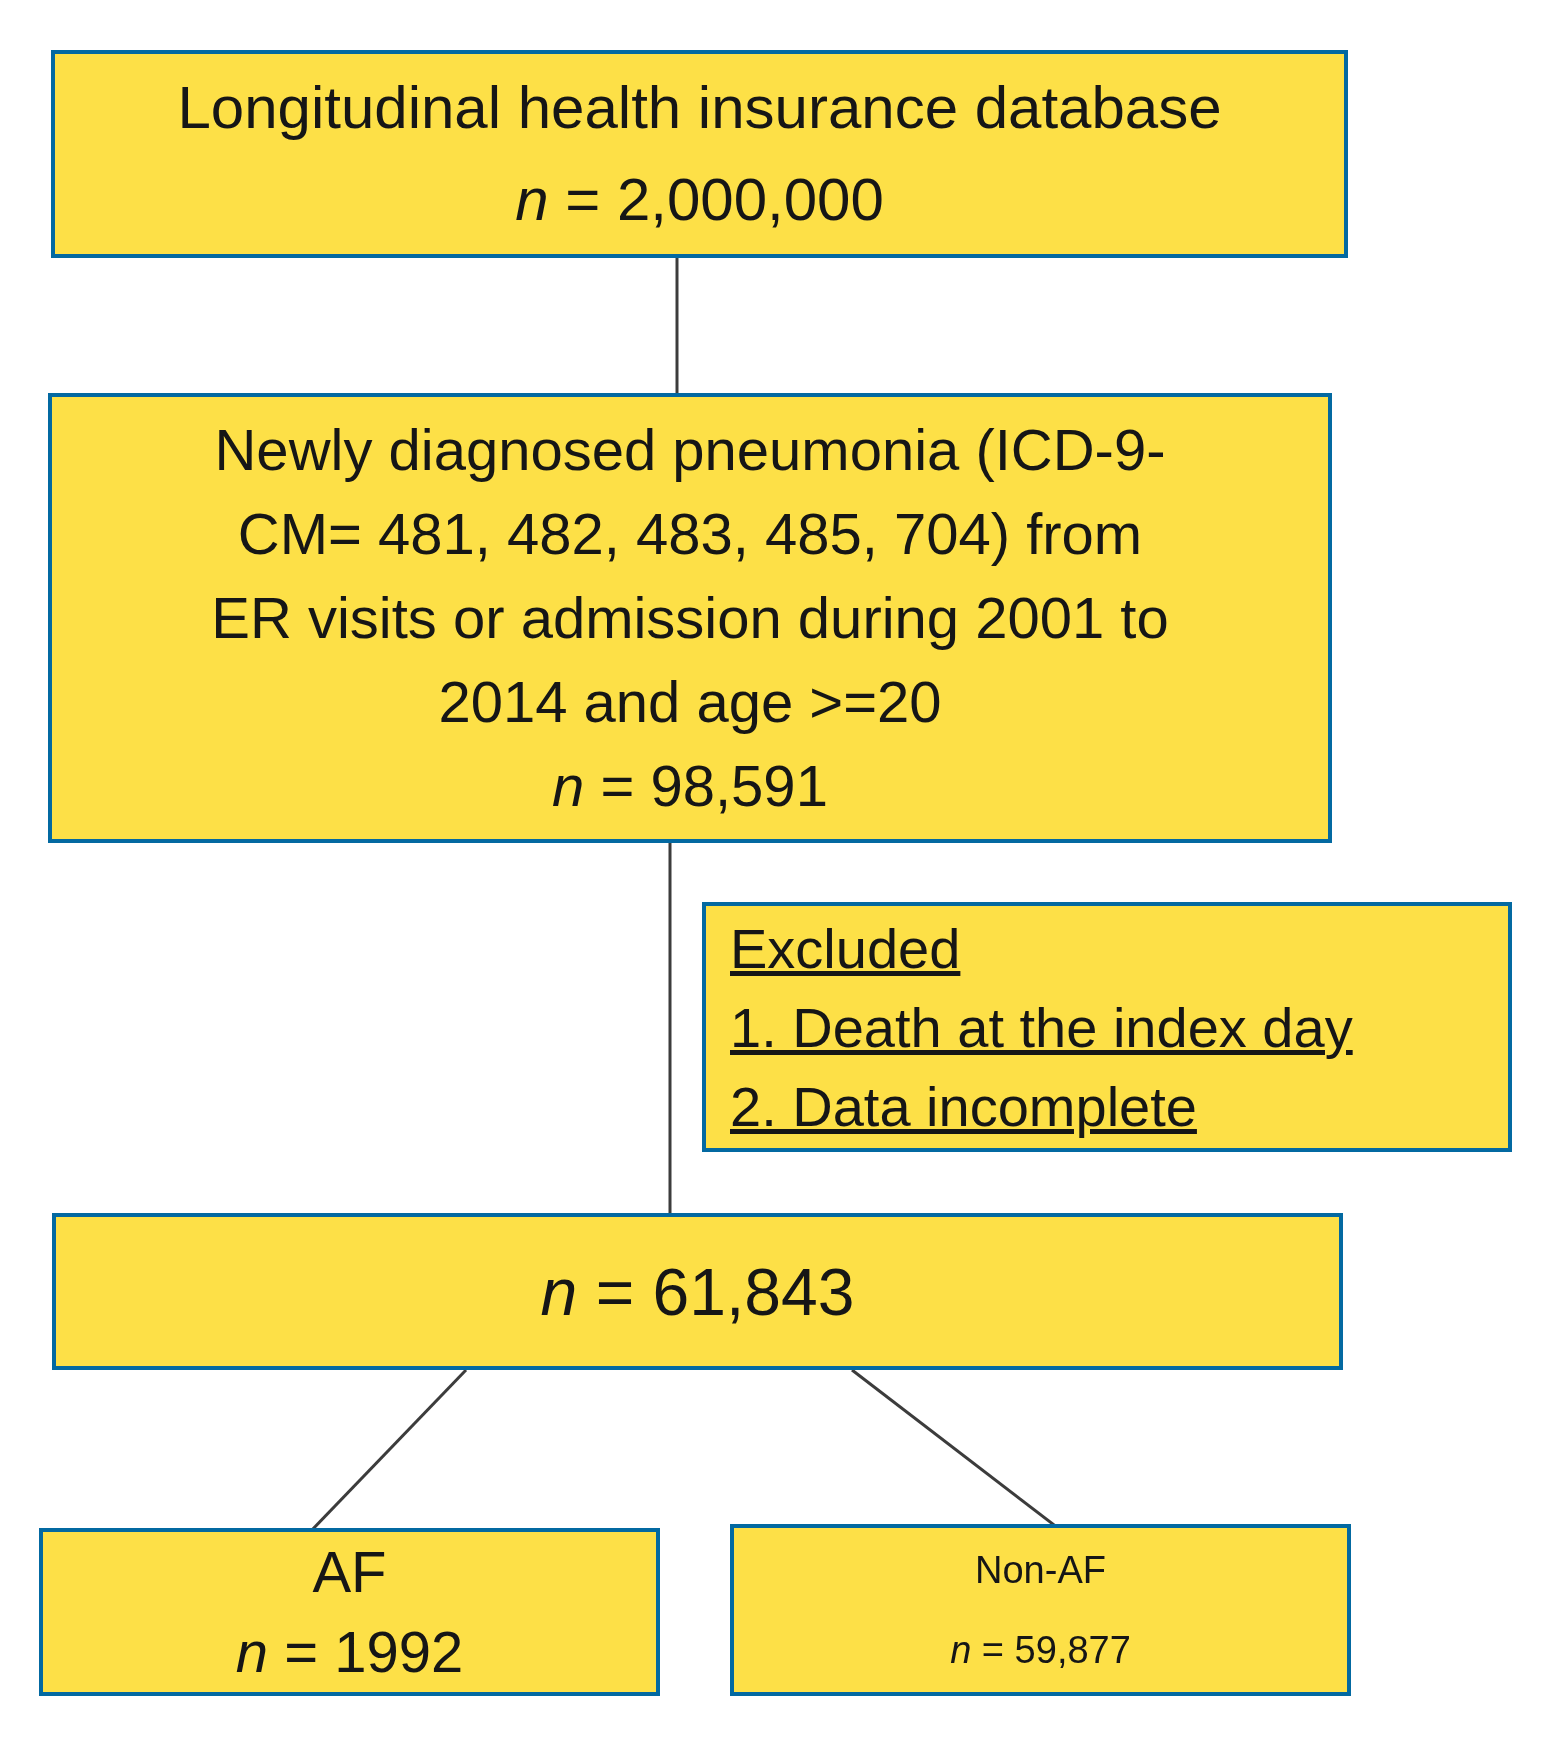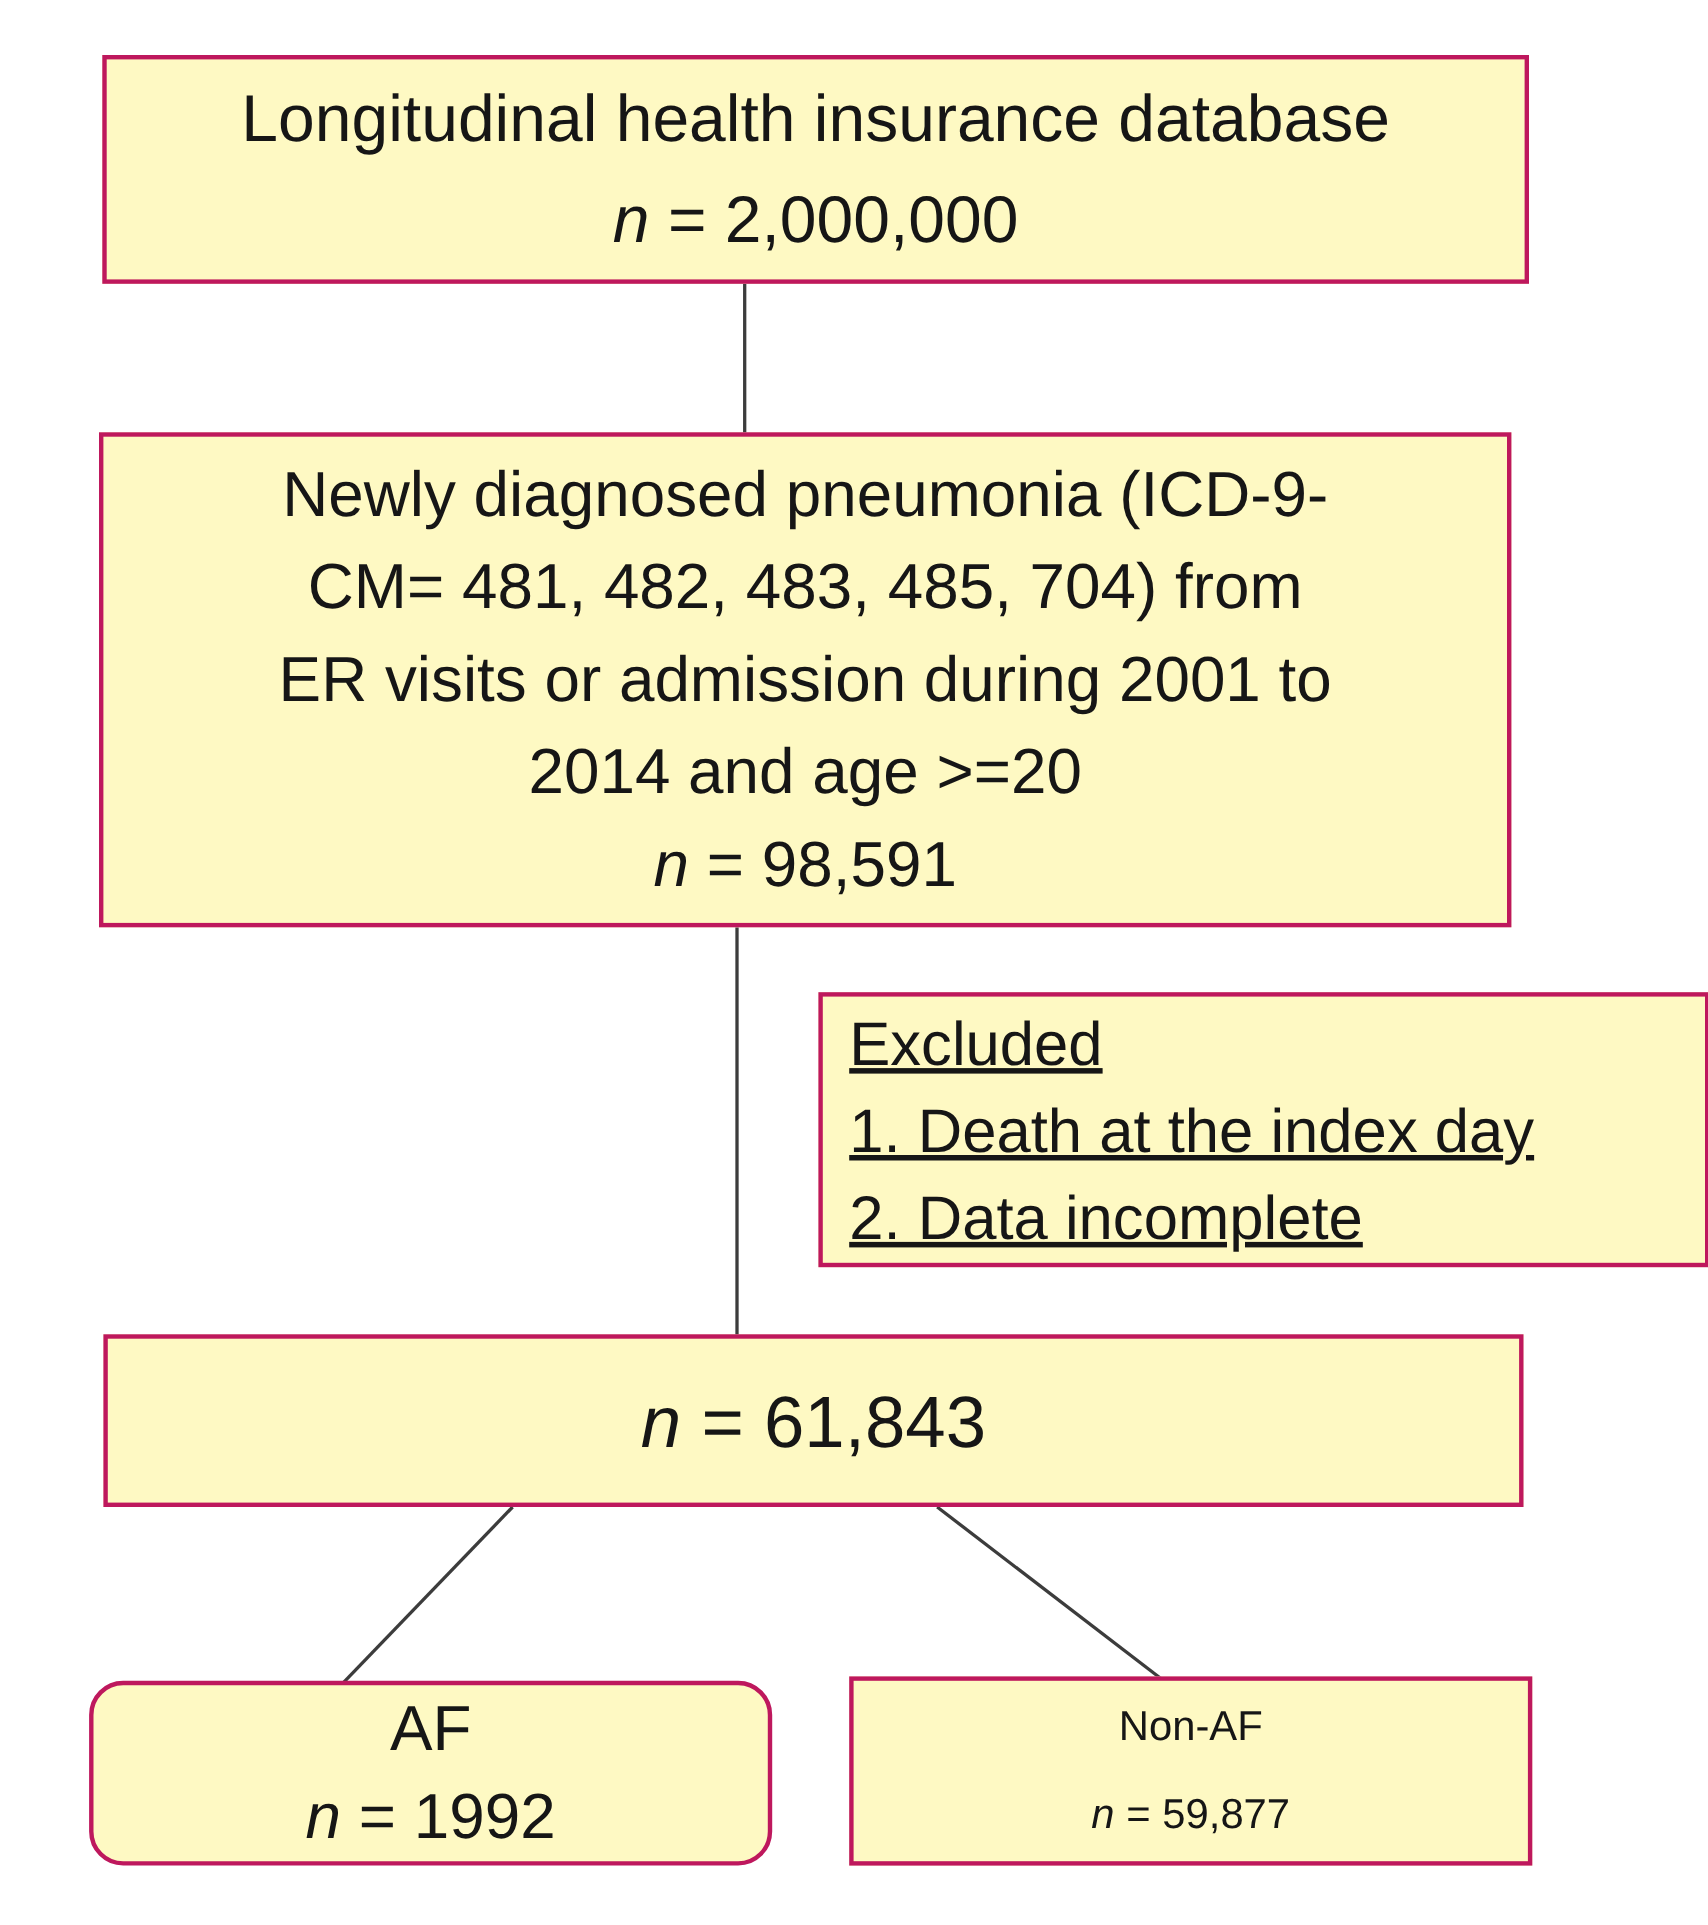--- a/index.html
+++ b/index.html
@@ -20,29 +20,28 @@
     position: absolute;
     left: 0;
     top: 0;
     width: 1553px;
     height: 1750px;
     z-index: 1;
   }
   .fbox {
     position: absolute;
     box-sizing: border-box;
-    border: 4px solid #be185d;
-    background: #fef9c3;
+    border: 4px solid #0369a1;
+    background: #fde047;
     display: flex;
     flex-direction: column;
     justify-content: center;
     align-items: center;
     text-align: center;
     z-index: 2;
-    margin-left: 42px;
   }
   .fbox .line { white-space: nowrap; }
   .nvar { font-style: italic; }
 
   #box-database {
     left: 51px; top: 50px; width: 1297px; height: 208px;
     font-size: 60px; line-height: 92px;
   }
   #box-pneumonia {
     left: 48px; top: 393px; width: 1284px; height: 450px;
@@ -55,21 +54,21 @@
     text-align: left;
     padding-left: 24px;
     text-decoration: underline;
   }
   #box-cohort {
     left: 52px; top: 1213px; width: 1291px; height: 157px;
     font-size: 66px; line-height: 70px;
   }
   #box-af {
     left: 39px; top: 1528px; width: 621px; height: 168px;
-    font-size: 58px; line-height: 80px; border-radius: 31px;
+    font-size: 58px; line-height: 80px;
   }
   #box-nonaf {
     left: 730px; top: 1524px; width: 621px; height: 172px;
     font-size: 38px; line-height: 80px;
   }
 </style>
 </head>
 <body>
 
 <div class="canvas">

